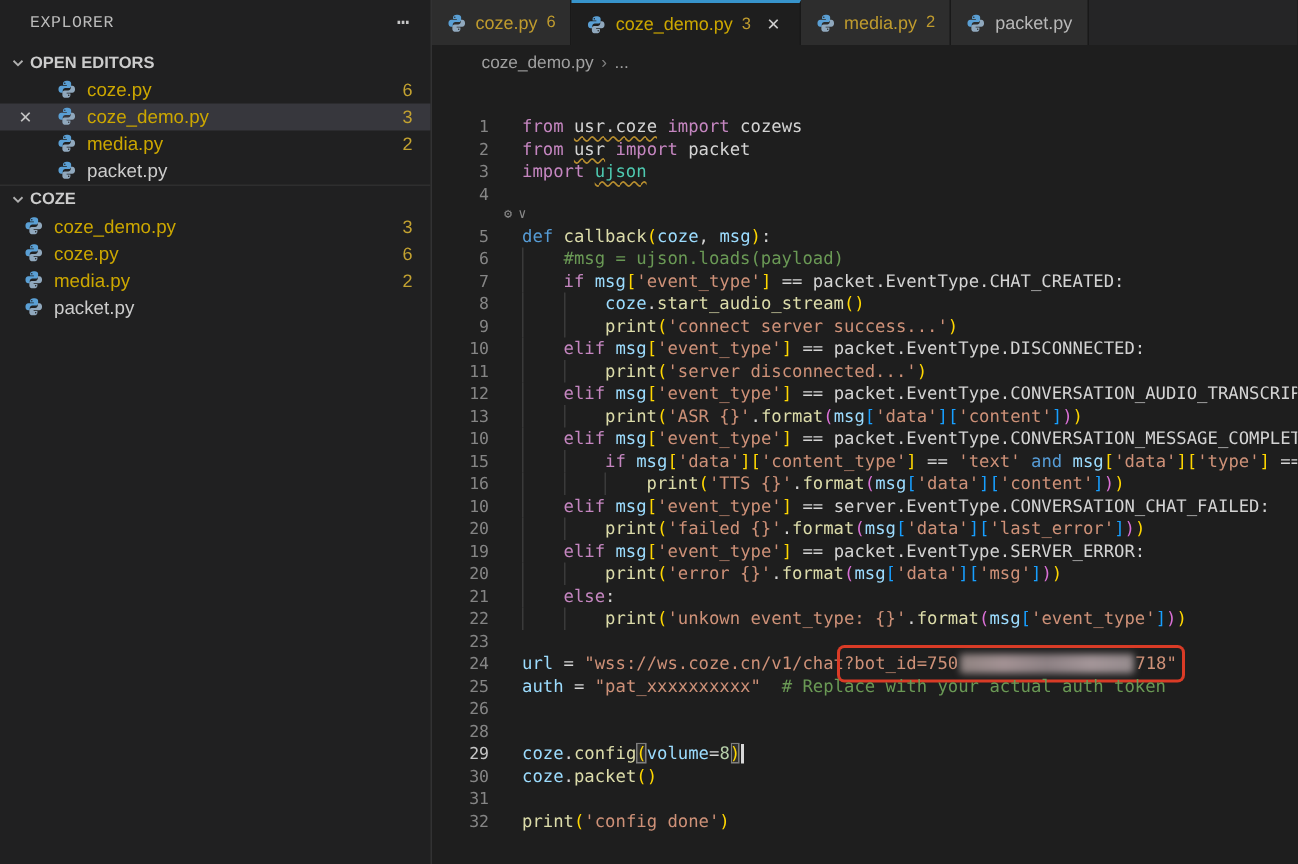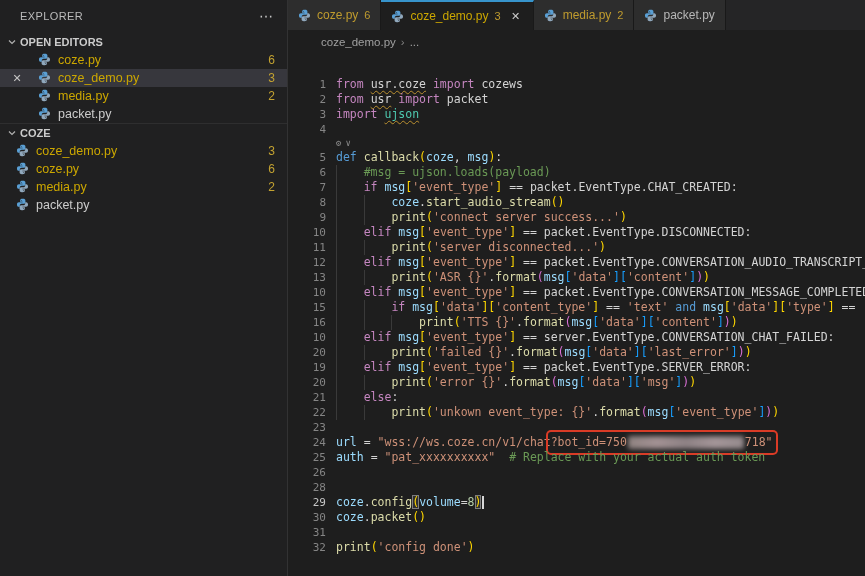--- a/index.html
+++ b/index.html
@@ -4,21 +4,21 @@
 <style>
   * { margin:0; padding:0; box-sizing:border-box; }
   html,body { width:865px; height:576px; overflow:hidden; background:#1e1e1e;
               font-family:"Liberation Sans", sans-serif; }
   .app { position:relative; width:865px; height:576px; display:flex; }
 
   
   .sidebar { width:288px; height:576px; background:#202021; border-right:1px solid #323233;
              color:#cccccc; flex:0 0 288px; }
   .sb-header { height:32px; display:flex; align-items:center; justify-content:space-between;
-               padding:0 12px 0 20px; }
+               padding:0 12px 0 20px;font-family:Liberation Mono, monospace; }
   .sb-title { font-size:11px; letter-spacing:.4px; color:#bbbbbb; }
   .sb-ellipsis { color:#c5c5c5; font-size:14px; letter-spacing:2px; cursor:pointer; line-height:8px; }
   .sb-section-header { height:19px; display:flex; align-items:center; font-size:11px;
                        font-weight:bold; color:#cccccc; padding-left:4px; cursor:pointer; }
   .sb-section-header.bordered { border-top:1px solid #2e2e2f; }
   .chev { width:16px; height:16px; display:inline-flex; align-items:center; justify-content:center;
           color:#b0b0b0; }
   .chev svg { display:block; }
   .sb-row { height:18px; display:flex; align-items:center; font-size:12.5px; cursor:pointer;
             padding-right:12px; }
@@ -50,21 +50,21 @@
                 font-size:11.5px; color:#a0a0a0; background:#1e1e1e; }
   .breadcrumb .ficon { width:12px; height:12px; margin-right:5px; display:inline-flex; }
   .bc-sep { margin:0 5px; color:#808080; }
 
   
   .code { position:relative; padding-top:23px; font-family:"DejaVu Sans Mono", monospace;
           font-size:11.5px; overflow:hidden; height:522px; }
   .line { display:flex; height:15px; line-height:15px; }
   .num { flex:0 0 38px; text-align:right; color:#858585; font-size:11px; }
   .num.active { color:#c6c6c6; }
-  .content { margin-left:10px; white-space:pre; color:#d4d4d4; }
+  .content { margin-left:22px; white-space:pre; color:#d4d4d4; }
   .ig { display:inline-block; width:4ch; height:15px; border-left:1px solid #3a3a3a;
         vertical-align:top; }
   .tk-k{color:#c586c0} .tk-d{color:#569cd6} .tk-f{color:#dcdcaa} .tk-v{color:#9cdcfe}
   .tk-s{color:#ce9178} .tk-c{color:#6a9955} .tk-n{color:#b5cea8} .tk-p{color:#d4d4d4}
   .tk-b1{color:#ffd700} .tk-b2{color:#da70d6} .tk-b3{color:#179fff}
   .tk-w{color:#d4d4d4; text-decoration:underline wavy #b98f2f; text-decoration-thickness:1px;
         text-underline-offset:2px}
   .tk-wt{color:#4ec9b0; text-decoration:underline wavy #b98f2f; text-decoration-thickness:1px;
         text-underline-offset:2px}
   .tk-bm{color:#ffd700; box-shadow:inset 0 0 0 1px #7e7e7e; background:rgba(110,110,110,.22)}

